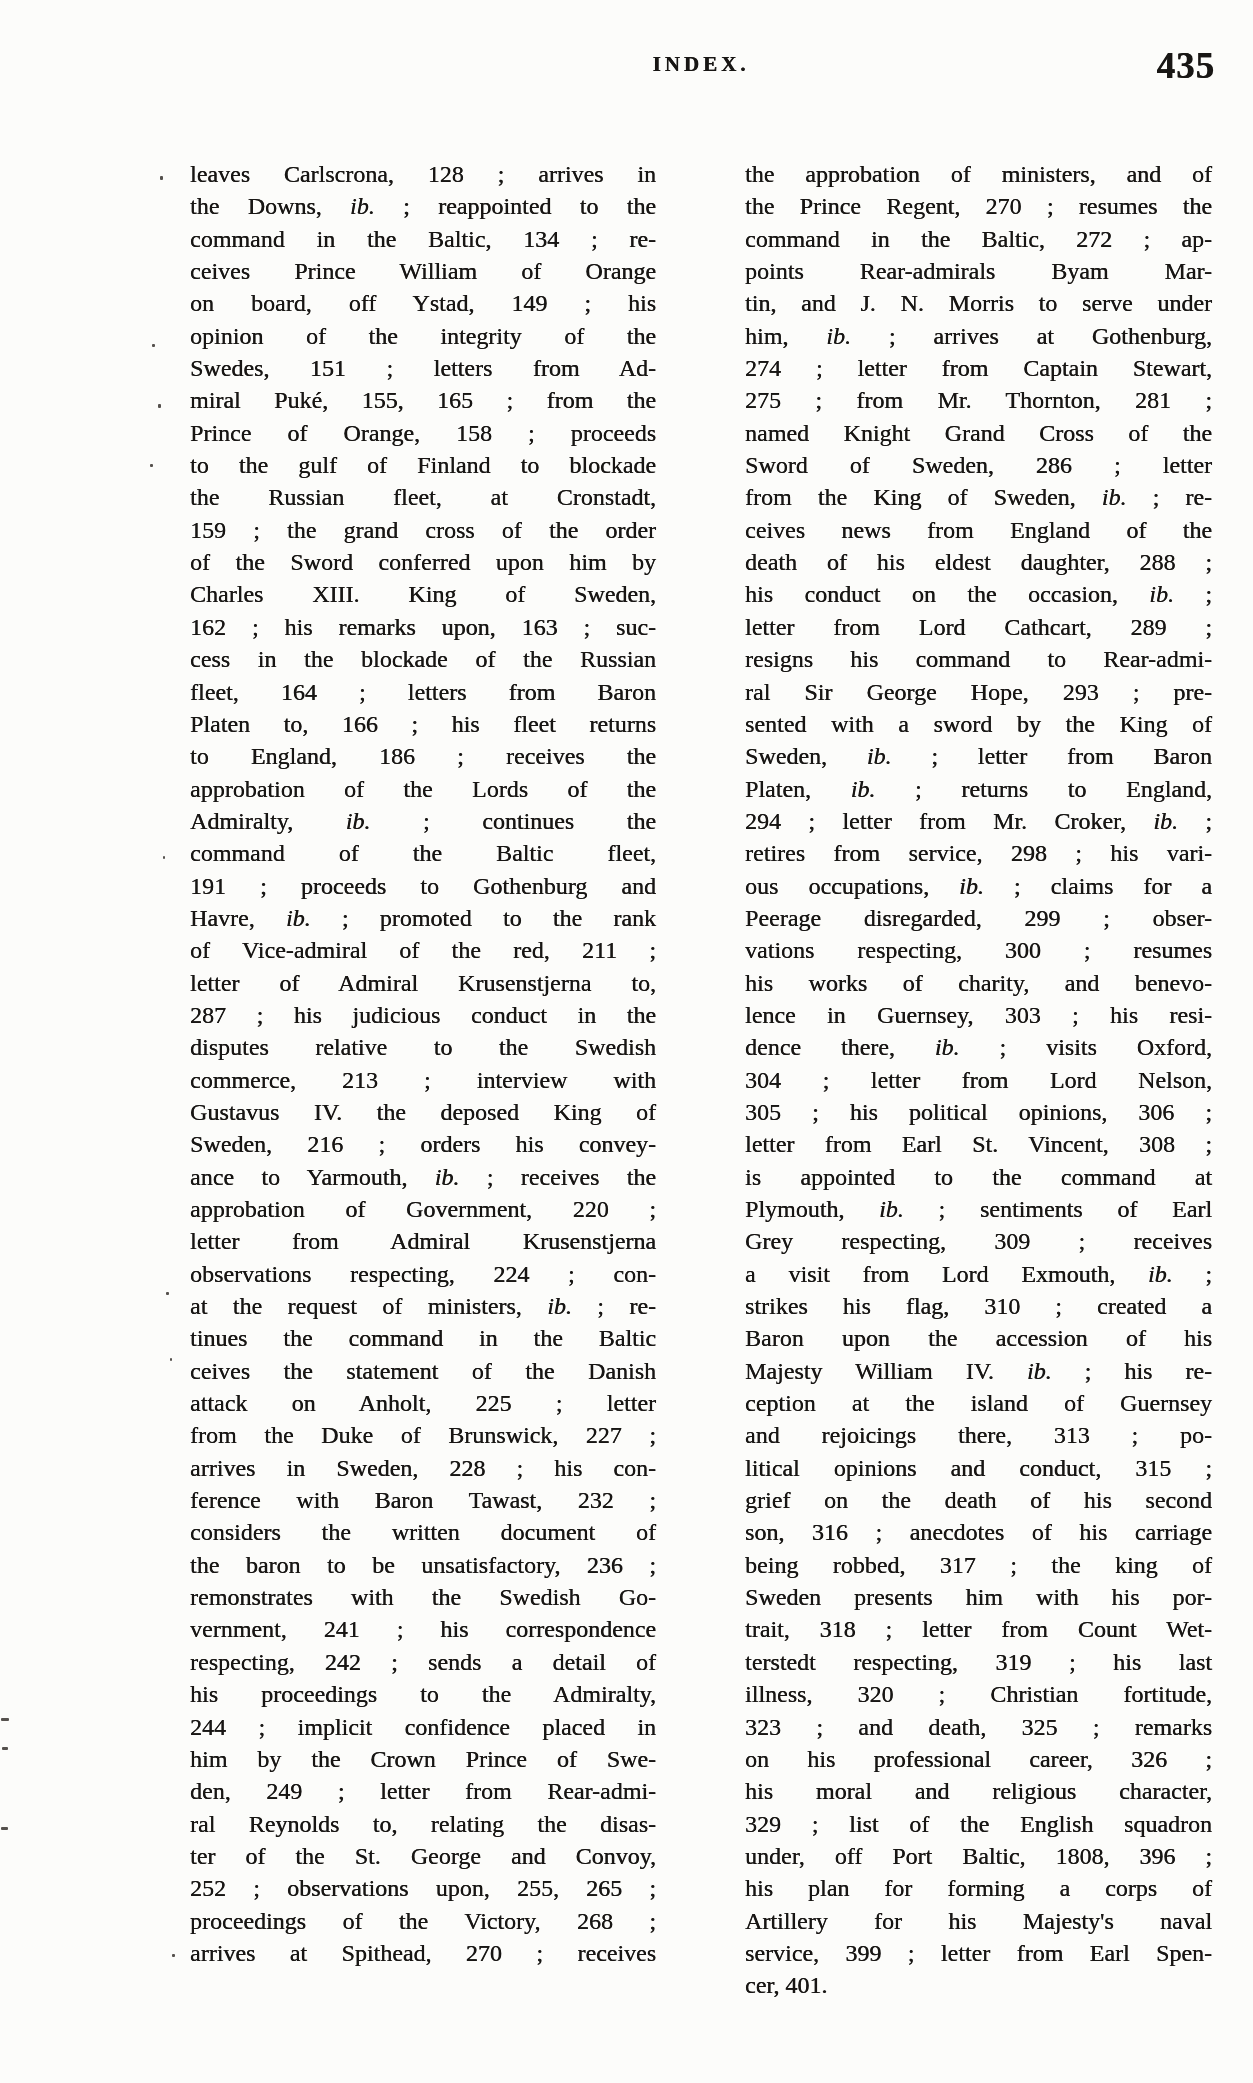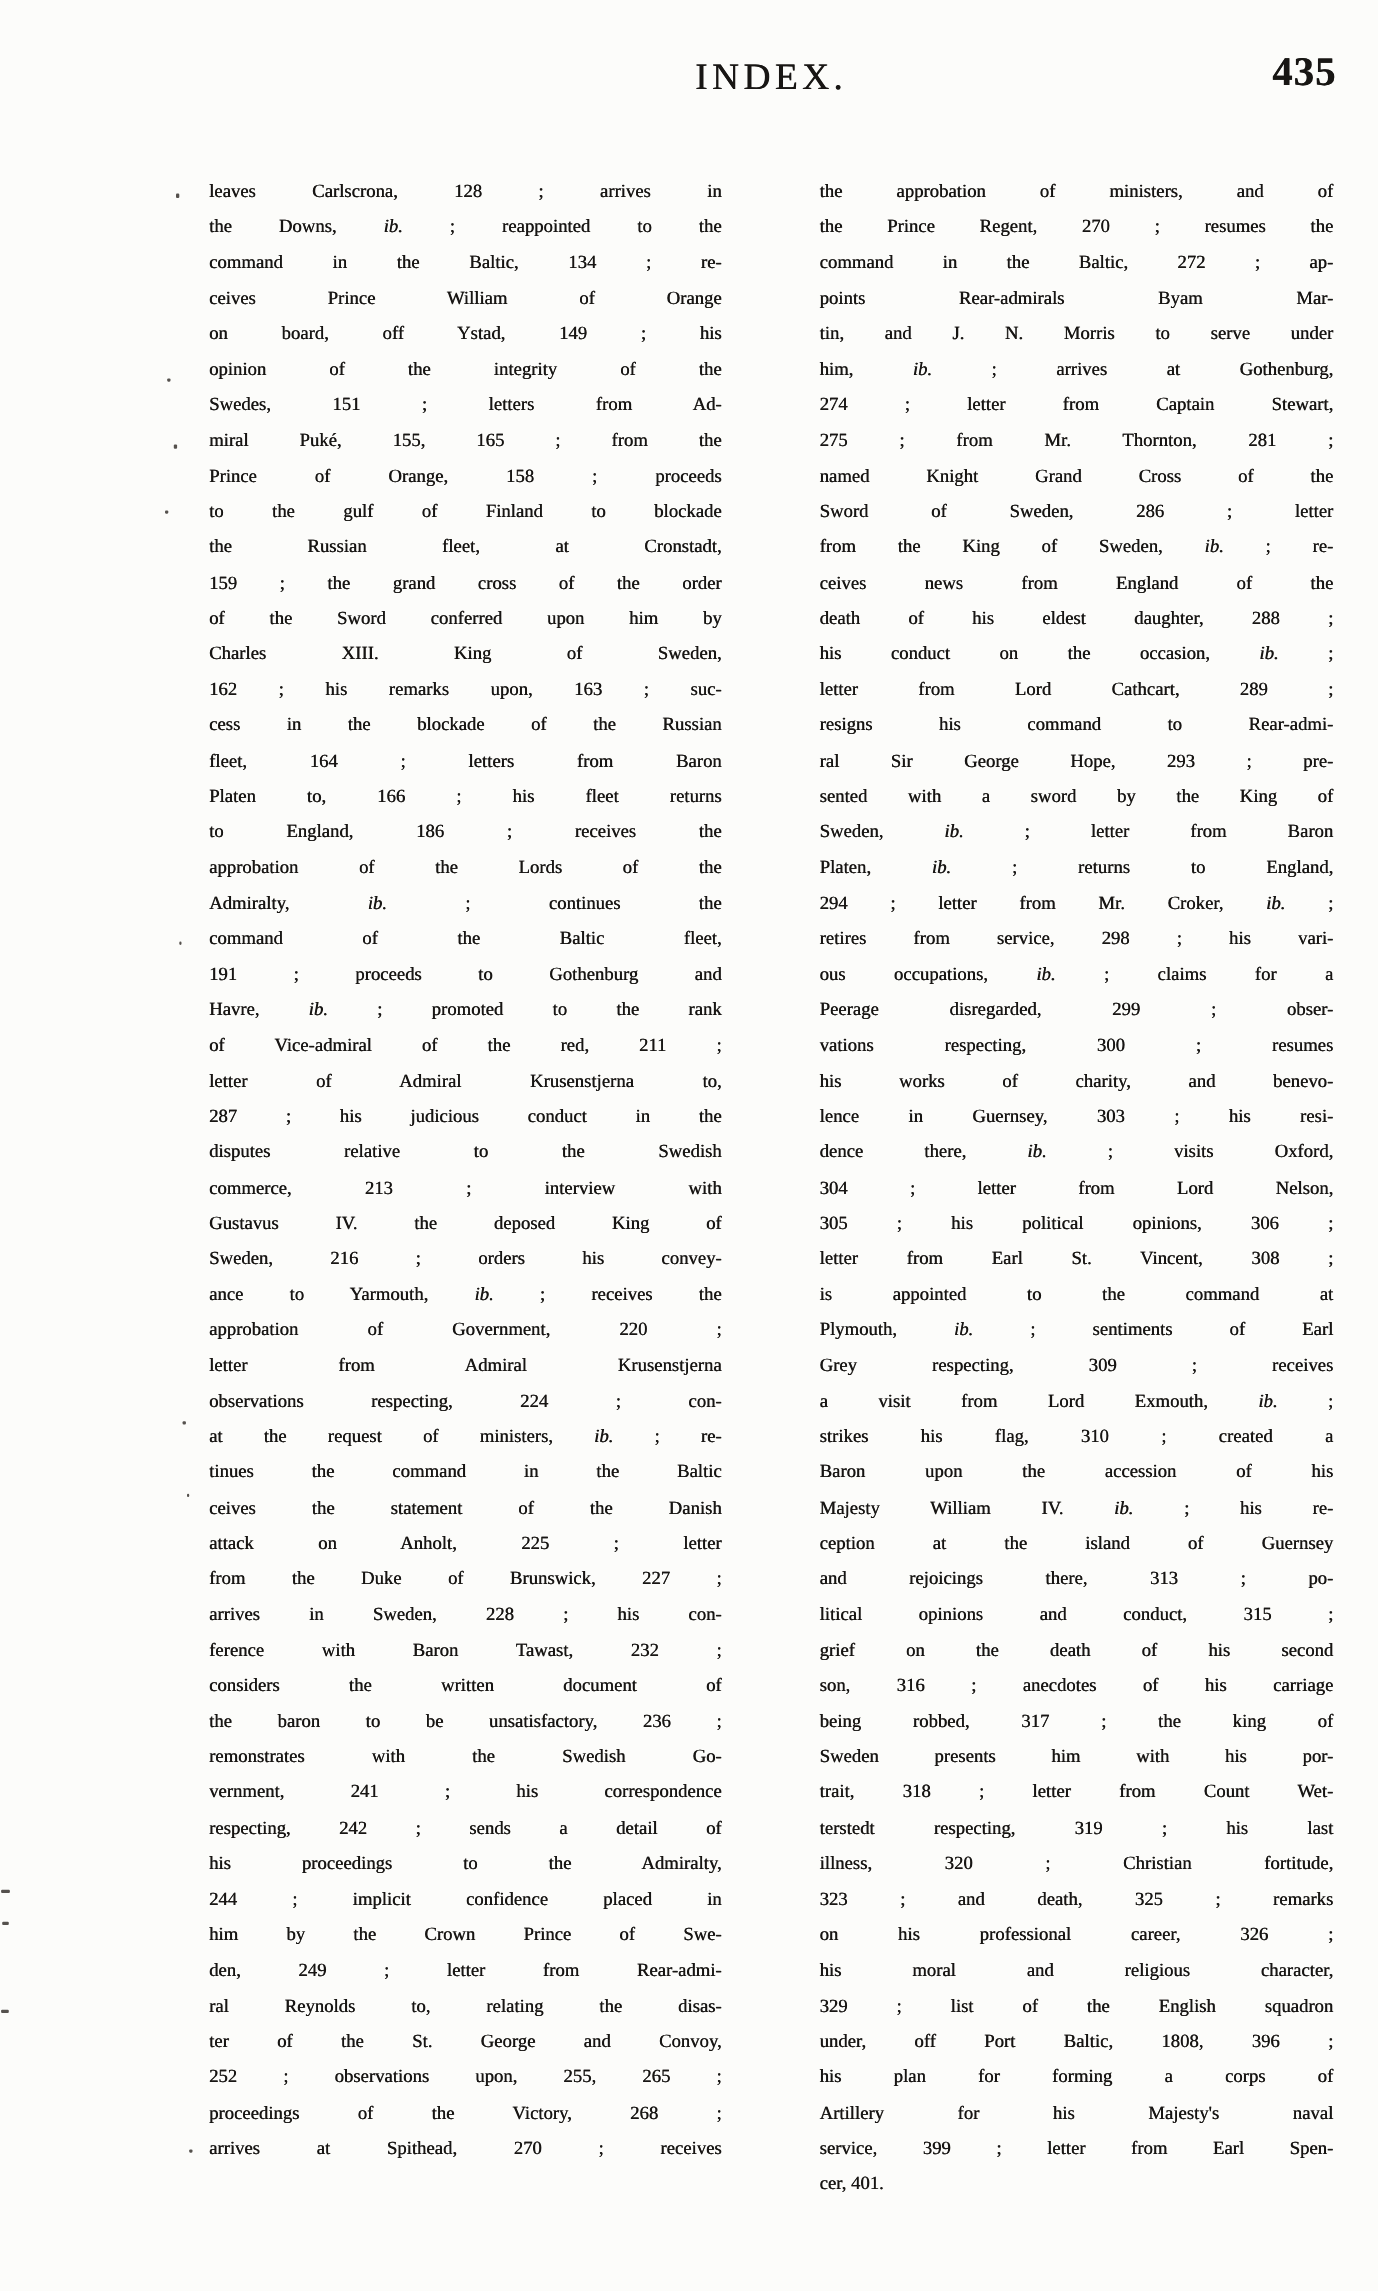--- a/index.html
+++ b/index.html
@@ -7,31 +7,31 @@
     width:1253px;height:2083px;position:relative;
     background:#e9e9e7;
     font-family:"Liberation Serif", serif;
   }
   .page{
     position:absolute;left:0;top:0;width:1253px;height:2083px;
     background:var(--paper,#fcfcfa);color:var(--ink,#181614);overflow:hidden;
   }
   .title{
     position:absolute;left:190px;width:1022px;top:52px;
-    text-align:center;font-size:34px;font-weight:normal;letter-spacing:4px;
+    text-align:center;font-size:21px;font-weight:bold;letter-spacing:4px;
     text-shadow:0.4px 0 0 currentColor;
   }
   .pageno{
     position:absolute;top:44px;right:38px;
     font-size:37px;font-weight:bold;letter-spacing:1px;
     text-shadow:0.4px 0 0 currentColor;
   }
   .col{
     position:absolute;top:158px;
-    font-size:17px;line-height:32.35px;
+    font-size:24px;line-height:32.35px;
     text-shadow:0.35px 0 0 currentColor;
   }
   .col-left{left:190px;width:466px;}
   .col-right{left:745px;width:467px;}
   .line{
     height:32.35px;
     text-align:justify;
     text-align-last:justify;
     -moz-text-align-last:justify;
     white-space:normal;

